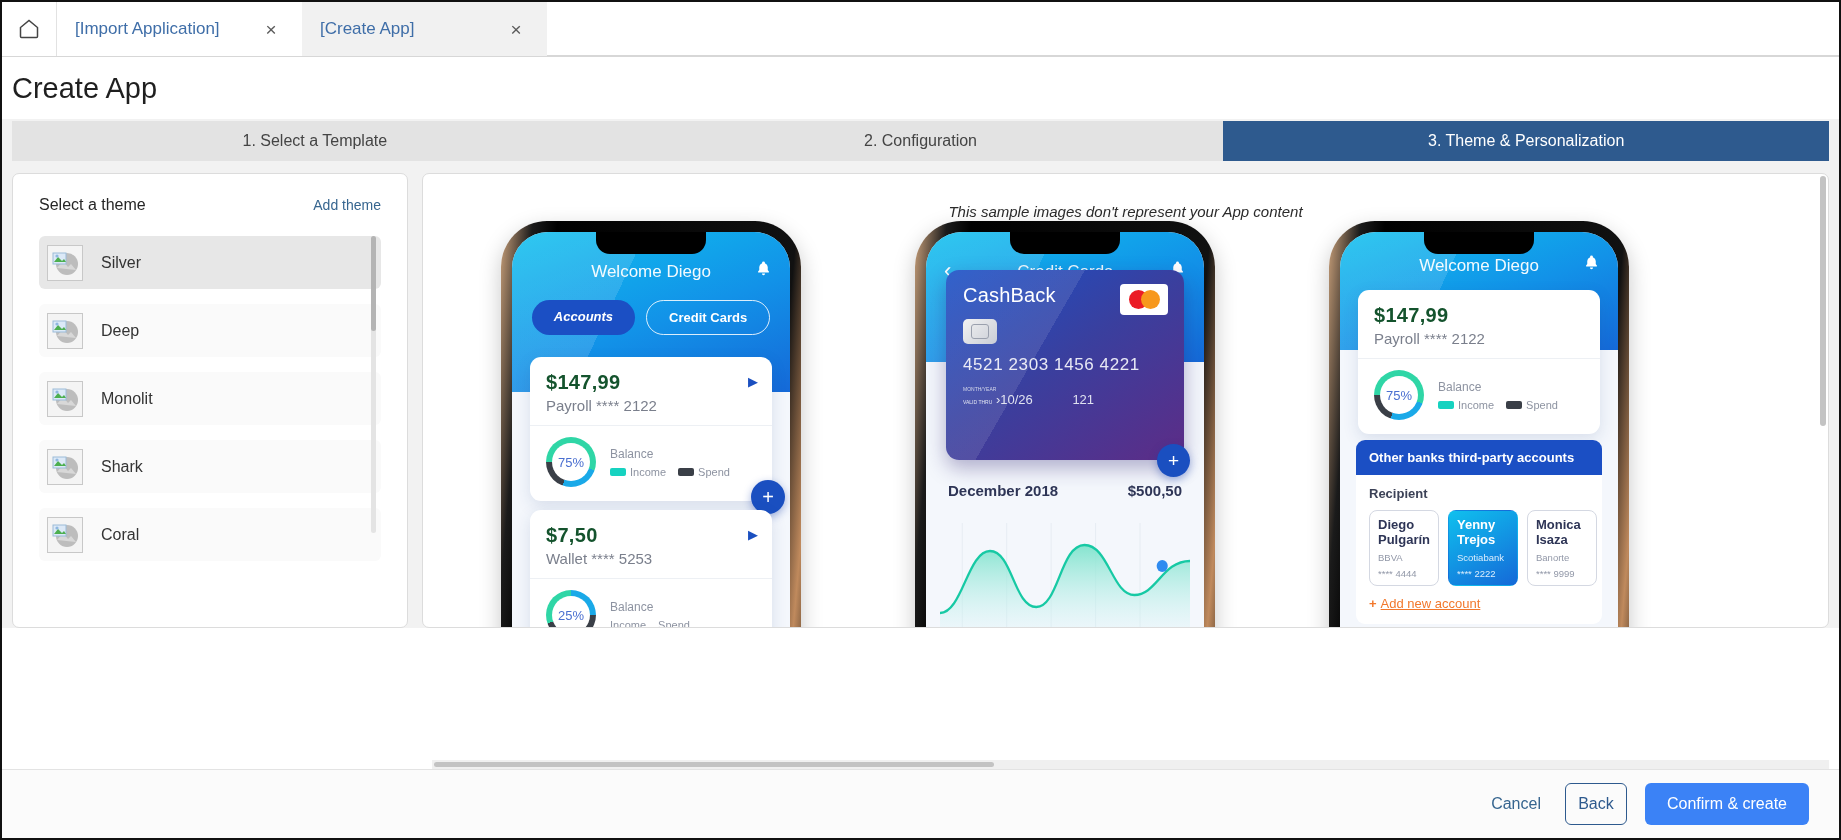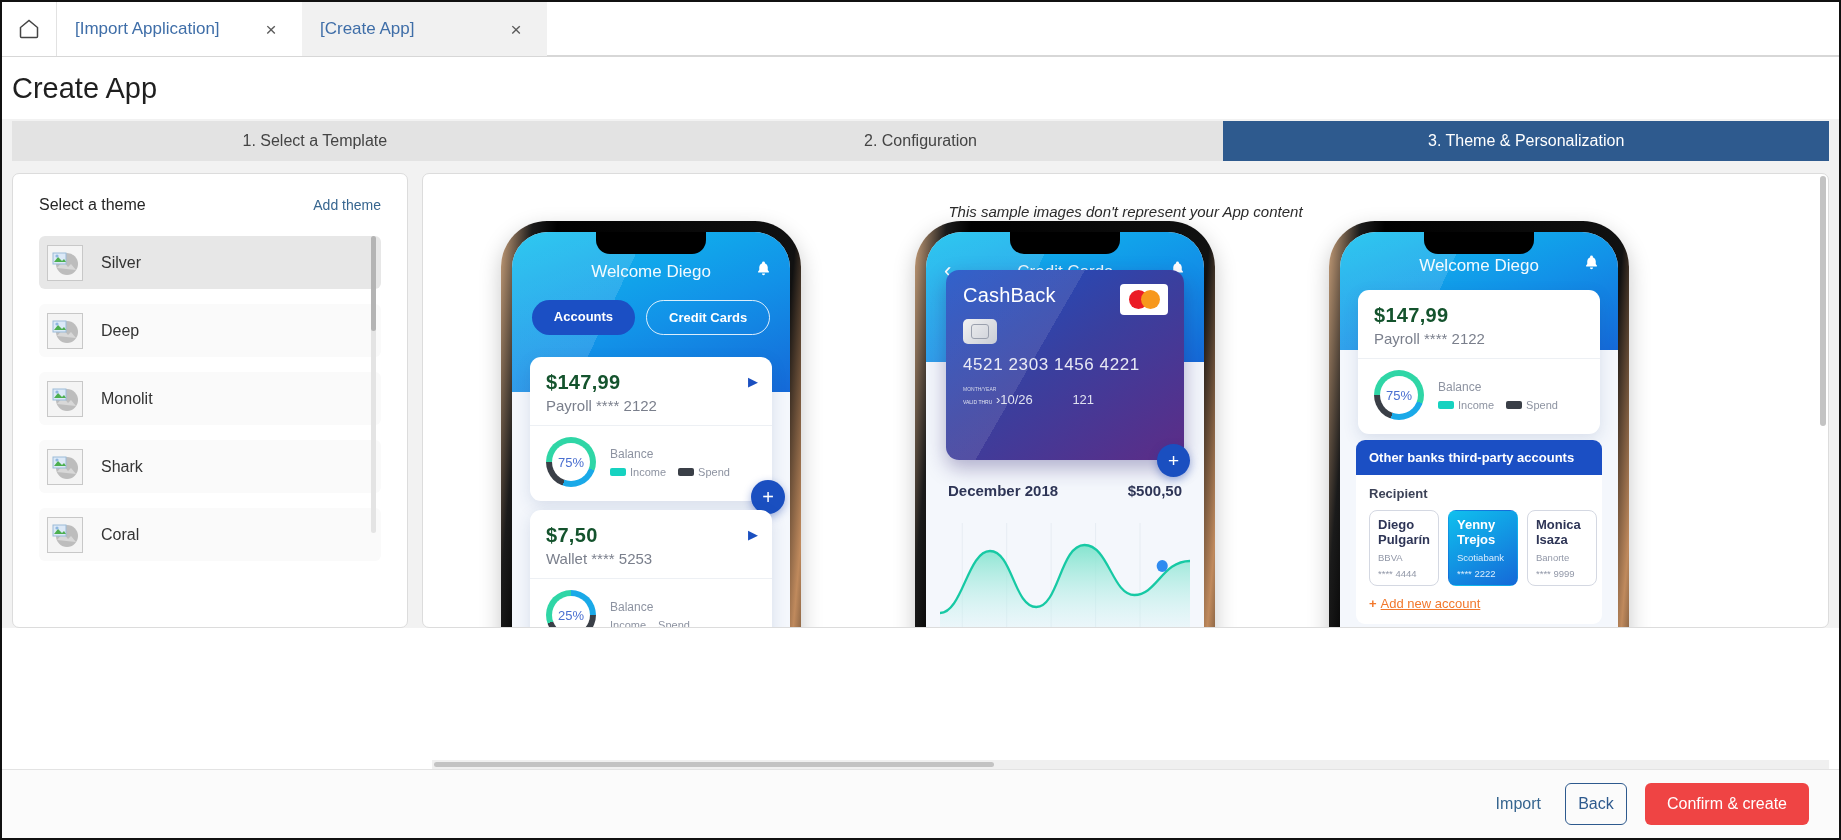--- a/index.html
+++ b/index.html
@@ -83,21 +83,21 @@
          position:relative; }
   .hdr .sheen { position:absolute; inset:0;
       background:linear-gradient(115deg,rgba(255,255,255,.13) 0 38%,rgba(255,255,255,0) 38%); }
   .hdr-title { position:absolute; top:30px; width:100%; text-align:center;
                color:#fff; font-size:17px; opacity:.95; }
   .bell { position:absolute; right:18px; top:28px; }
   .backarrow { position:absolute; left:18px; top:26px; color:#fff; font-size:22px; }
 
   .segs { position:absolute; top:68px; width:100%; display:flex; justify-content:center; gap:11px; }
   .seg { padding:9px 22px; border-radius:20px; font-size:13px; font-weight:bold; color:#fff; }
-  .seg.fill { background:#1b4fc4; }
+  .seg.fill { background:#1b4fc4;font-style:italic; }
   .seg.out { border:1.5px solid rgba(255,255,255,.85); }
 
   .card { position:absolute; left:18px; right:18px; background:#fff; border-radius:11px;
           box-shadow:0 5px 16px rgba(30,60,120,.13); padding:14px 16px; }
   .amt { font-size:20px; font-weight:bold; color:#14532d; letter-spacing:.3px; }
   .sub { font-size:15px; color:#7a7f8c; margin-top:3px; }
   .divider { height:1px; background:#edf0f4; margin:11px -16px 0 -16px; }
   .row { display:flex; align-items:center; gap:14px; margin-top:11px; }
   .donut { width:50px; height:50px; border-radius:50%; position:relative; flex:none;
            background:conic-gradient(#2fd6a6 0deg 110deg,#1aa9e8 110deg 200deg,#3a3f47 200deg 270deg,#2fd6a6 270deg 360deg); }
@@ -168,21 +168,21 @@
              background:#c3c3c3; border-radius:3px; }
 
   
   .footer { position:absolute; left:2px; right:2px; bottom:2px; height:69px; background:#fbfbfb;
             border-top:1px solid #e3e3e3; display:flex; align-items:center;
             justify-content:flex-end; gap:18px; padding-right:30px; }
   .btn { height:42px; border-radius:6px; display:flex; align-items:center;
          justify-content:center; font-size:16px; cursor:pointer; }
   .btn.link { color:#36658f; padding:0 6px; }
   .btn.ghost { border:1px solid #2e5a8e; color:#2e5a8e; width:62px; }
-  .btn.primary { background:#ef4444; color:#fff; padding:0 22px; }
+  .btn.primary { background:#3b82f6; color:#fff; padding:0 22px; }
 </style>
 </head>
 <body>
 
 <div class="tabbar">
   <div class="home-cell">
     <span>
       <svg width="24" height="24" viewBox="0 0 24 24" fill="none" stroke="#444" stroke-width="1.5">
         <path d="M3.5 10.5 12 3.5l8.5 7v9a1 1 0 0 1-1 1h-15a1 1 0 0 1-1-1z"></path>
       </svg>
@@ -488,16 +488,16 @@
 
     <span class="rscroll"></span>
   </div>
 </div>
 
 <div class="hscroll" style="bottom:71px; left:432px; right:12px; width:auto;">
   <i></i>
 </div>
 
 <div class="footer">
-  <div class="btn link">Import</div>
+  <div class="btn link">Cancel</div>
   <div class="btn ghost">Back</div>
   <div class="btn primary">Confirm &amp; create</div>
 </div>
 
 </body></html>

